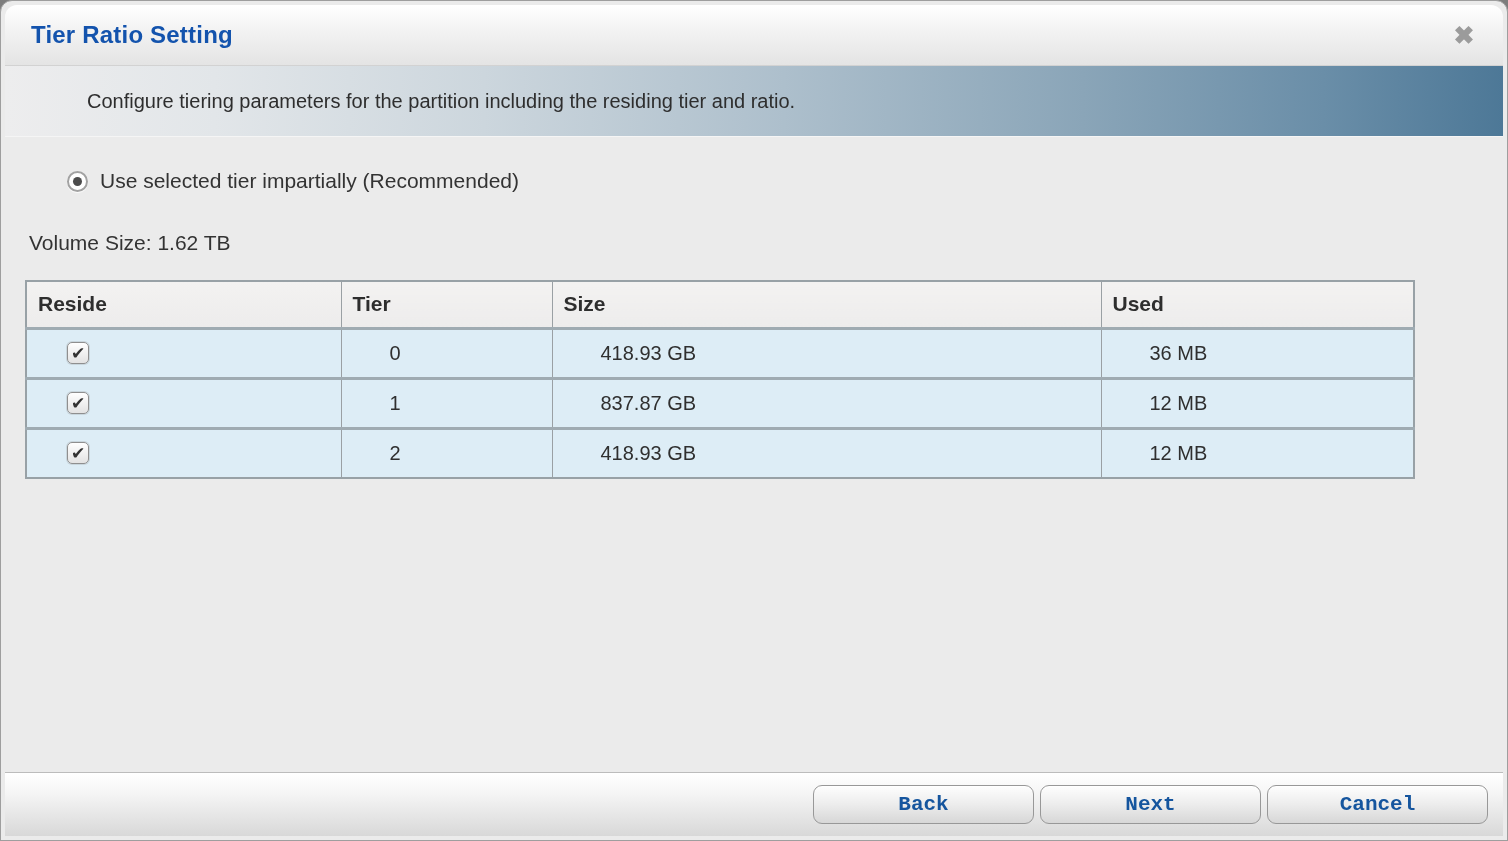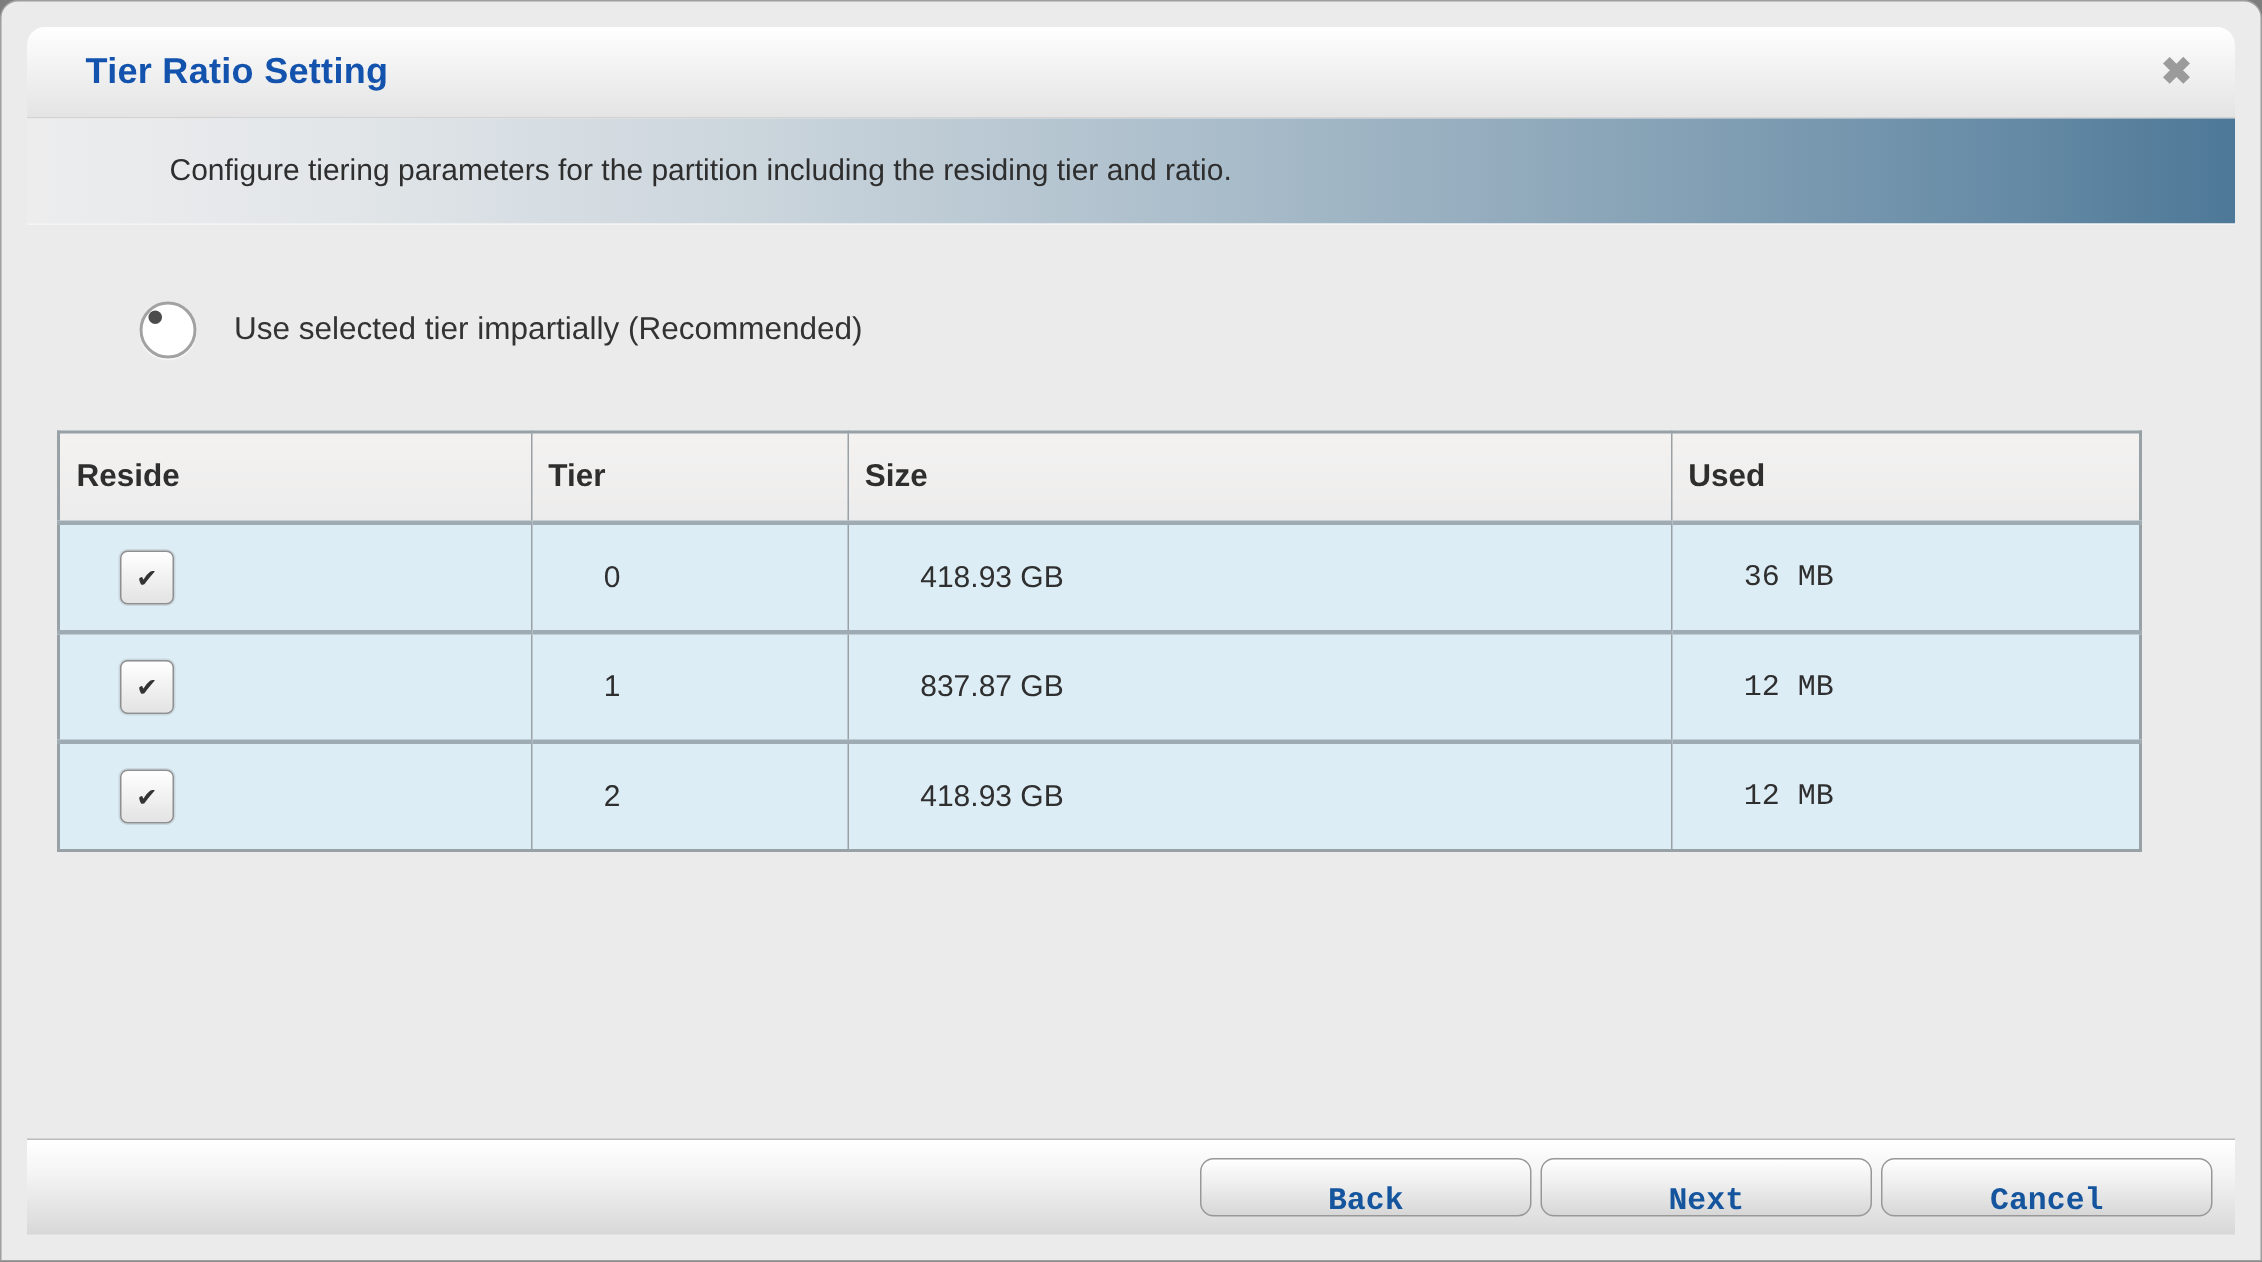--- a/index.html
+++ b/index.html
@@ -1,15 +1,15 @@
 <!DOCTYPE html>
 <html><head>
 <meta charset="utf-8">
 <style>
-  * { margin: 0; padding: 17px; box-sizing: border-box; }
+  * { margin: 0; padding: 4px; box-sizing: border-box; }
   html, body { width: 1508px; height: 841px; }
   body {
     background: #7d7d7d;
     font-family: "Liberation Sans", sans-serif;
     color: #333;
   }
   .dialog {
     position: absolute;
     left: 0; top: 0;
     width: 1508px; height: 841px;
@@ -140,21 +140,21 @@
   .tier-table th:last-child { border-right: none; }
   .tier-table td {
     height: 50px;
     background: #ddedf6;
     font-size: 20px;
     color: #2f2f2f;
     padding-left: 48px;
     border-right: 1px solid #9aa0a4;
     border-bottom: 3px solid #9fabb2;
   }
-  .tier-table td:last-child { border-right: none; font-family: Liberation Mono, monospace; }
+  .tier-table td:last-child { border-right: none; }
   .tier-table tr:last-child td { border-bottom: none; }
   .checkbox {
     width: 22px; height: 22px;
     border-radius: 5px;
     border: 1px solid #8f8f8f;
     background: linear-gradient(180deg, #ffffff 0%, #e3e3e3 100%);
     box-shadow: 0 0 0 1px #c9d6dd;
     display: flex;
     align-items: center;
     justify-content: center;
@@ -205,20 +205,21 @@
 
   <div class="body">
 
 
     <div class="radio-option selected">
       <span class="radio"></span>
       <span class="radio-label">Use selected tier impartially (Recommended)</span>
     </div>
 
 
+    <div class="volume-size">Volume Size: 1.62 TB</div>
 
     <table class="tier-table">
       <colgroup>
         <col class="c-reside">
           <col class="c-tier">
           <col class="c-size">
           <col>
       </colgroup>
       <thead>
         <tr>

